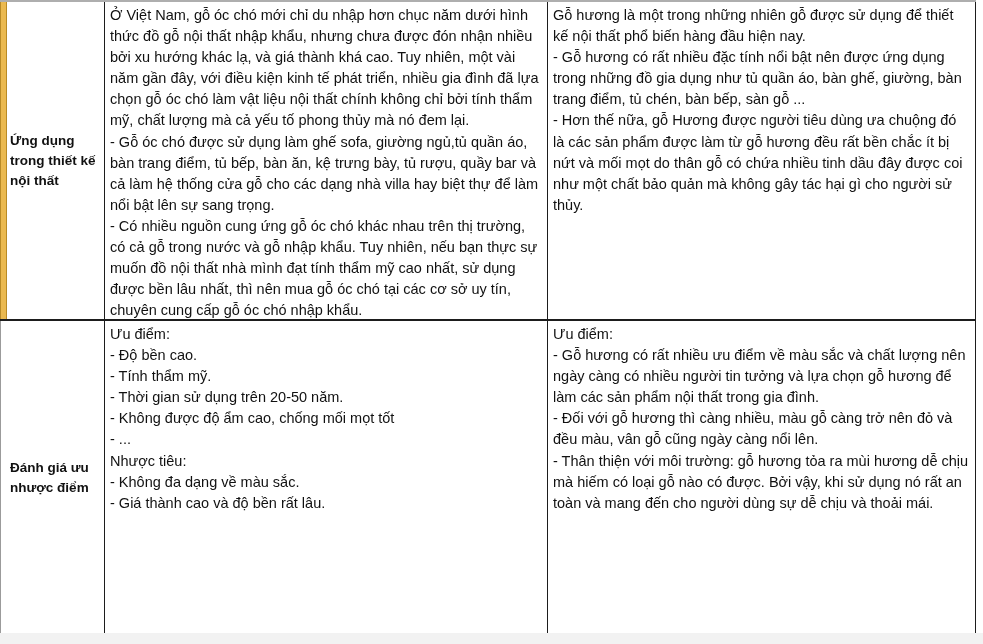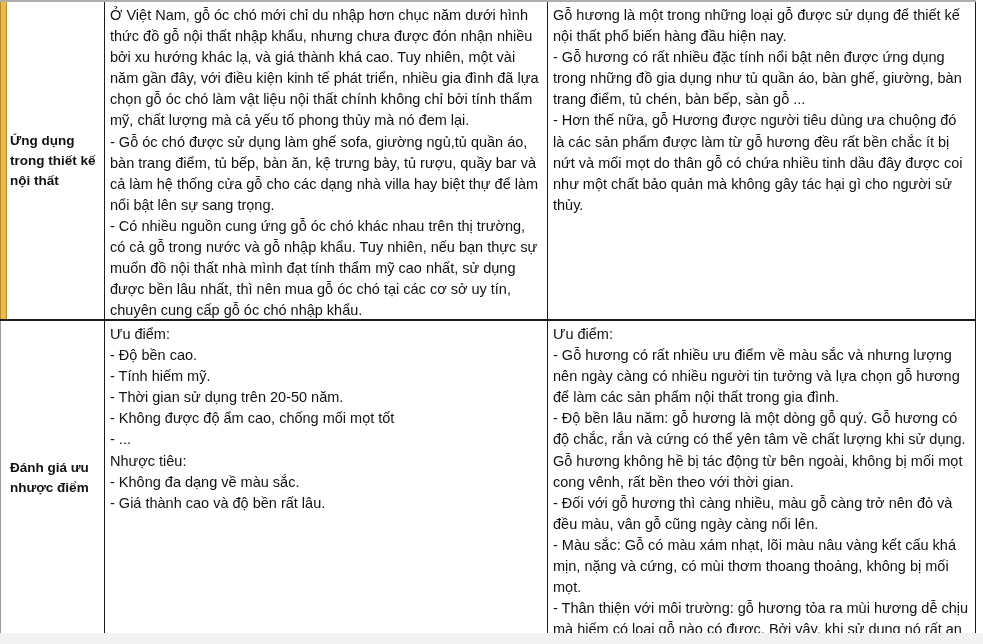--- a/index.html
+++ b/index.html
@@ -57,46 +57,44 @@
       <span class="htext">Ứng dụng trong thiết kế nội thất</span>
     </div>
 
     <div class="cell bcell r1">
       <p>Ở Việt Nam, gỗ óc chó mới chỉ du nhập hơn chục năm dưới hình thức đồ gỗ nội thất nhập khẩu, nhưng chưa được đón nhận nhiều bởi xu hướng khác lạ, và giá thành khá cao. Tuy nhiên, một vài năm gần đây, với điều kiện kinh tế phát triển, nhiều gia đình đã lựa chọn gỗ óc chó làm vật liệu nội thất chính không chỉ bởi tính thẩm mỹ, chất lượng mà cả yếu tố phong thủy mà nó đem lại.</p>
       <p>- Gỗ óc chó được sử dụng làm ghế sofa, giường ngủ,tủ quần áo, bàn trang điểm, tủ bếp, bàn ăn, kệ trưng bày, tủ rượu, quầy bar và cả làm hệ thống cửa gỗ cho các dạng nhà villa hay biệt thự để làm nổi bật lên sự sang trọng.</p>
       <p>- Có nhiều nguồn cung ứng gỗ óc chó khác nhau trên thị trường, có cả gỗ trong nước và gỗ nhập khẩu. Tuy nhiên, nếu bạn thực sự muốn đồ nội thất nhà mình đạt tính thẩm mỹ cao nhất, sử dụng được bền lâu nhất, thì nên mua gỗ óc chó tại các cơ sở uy tín, chuyên cung cấp gỗ óc chó nhập khẩu.</p>
     </div>
 
     <div class="cell bcell r1">
-      <p>Gỗ hương là một trong những loại gỗ được sử dụng để thiết kế nội thất phổ biến hàng đầu hiện nay.</p>
+      <p>Gỗ hương là một trong những nhiên gỗ được sử dụng để thiết kế nội thất phổ biến hàng đầu hiện nay.</p>
       <p>- Gỗ hương có rất nhiều đặc tính nổi bật nên được ứng dụng trong những đồ gia dụng như tủ quần áo, bàn ghế, giường, bàn trang điểm, tủ chén, bàn bếp, sàn gỗ ...</p>
       <p>- Hơn thế nữa, gỗ Hương được người tiêu dùng ưa chuộng đó là các sản phẩm được làm từ gỗ hương đều rất bền chắc ít bị nứt và mối mọt do thân gỗ có chứa nhiều tinh dầu đây được coi như một chất bảo quản mà không gây tác hại gì cho người sử thủy.</p>
     </div>
 
     <div class="cell hcell r2">
       <span class="htext">Đánh giá ưu nhược điểm</span>
     </div>
 
     <div class="cell bcell r2">
       <p>Ưu điểm:</p>
       <p>- Độ bền cao.</p>
-      <p>- Tính hiếm mỹ.</p>
+      <p>- Tính thẩm mỹ.</p>
       <p>- Thời gian sử dụng trên 20-50 năm.</p>
       <p>- Không được độ ẩm cao, chống mối mọt tốt</p>
       <p>- ...</p>
       <p>Nhược tiêu:</p>
       <p>- Không đa dạng về màu sắc.</p>
       <p>- Giá thành cao và độ bền rất lâu.</p>
     </div>
 
     <div class="cell bcell r2">
       <p>Ưu điểm:</p>
-      <p>- Gỗ hương có rất nhiều ưu điểm về màu sắc và nhưng lượng nên ngày càng có nhiều người tin tưởng và lựa chọn gỗ hương để làm các sản phẩm nội thất trong gia đình.</p>
-      <p>- Độ bền lâu năm: gỗ hương là một dòng gỗ quý. Gỗ hương có độ chắc, rắn và cứng có thể yên tâm về chất lượng khi sử dụng. Gỗ hương không hề bị tác động từ bên ngoài, không bị mối mọt cong vênh, rất bền theo với thời gian.</p>
+      <p>- Gỗ hương có rất nhiều ưu điểm về màu sắc và chất lượng nên ngày càng có nhiều người tin tưởng và lựa chọn gỗ hương để làm các sản phẩm nội thất trong gia đình.</p>
       <p>- Đối với gỗ hương thì càng nhiều, màu gỗ càng trở nên đỏ và đều màu, vân gỗ cũng ngày càng nổi lên.</p>
-      <p>- Màu sắc: Gỗ có màu xám nhạt, lõi màu nâu vàng kết cấu khá mịn, nặng và cứng, có mùi thơm thoang thoảng, không bị mối mọt.</p>
       <p>- Thân thiện với môi trường: gỗ hương tỏa ra mùi hương dễ chịu mà hiếm có loại gỗ nào có được. Bởi vậy, khi sử dụng nó rất an toàn và mang đến cho người dùng sự dễ chịu và thoải mái.</p>
     </div>
 
   </div>
 
   <div class="bottom-strip"></div>
 </div>
 
 </body></html>

